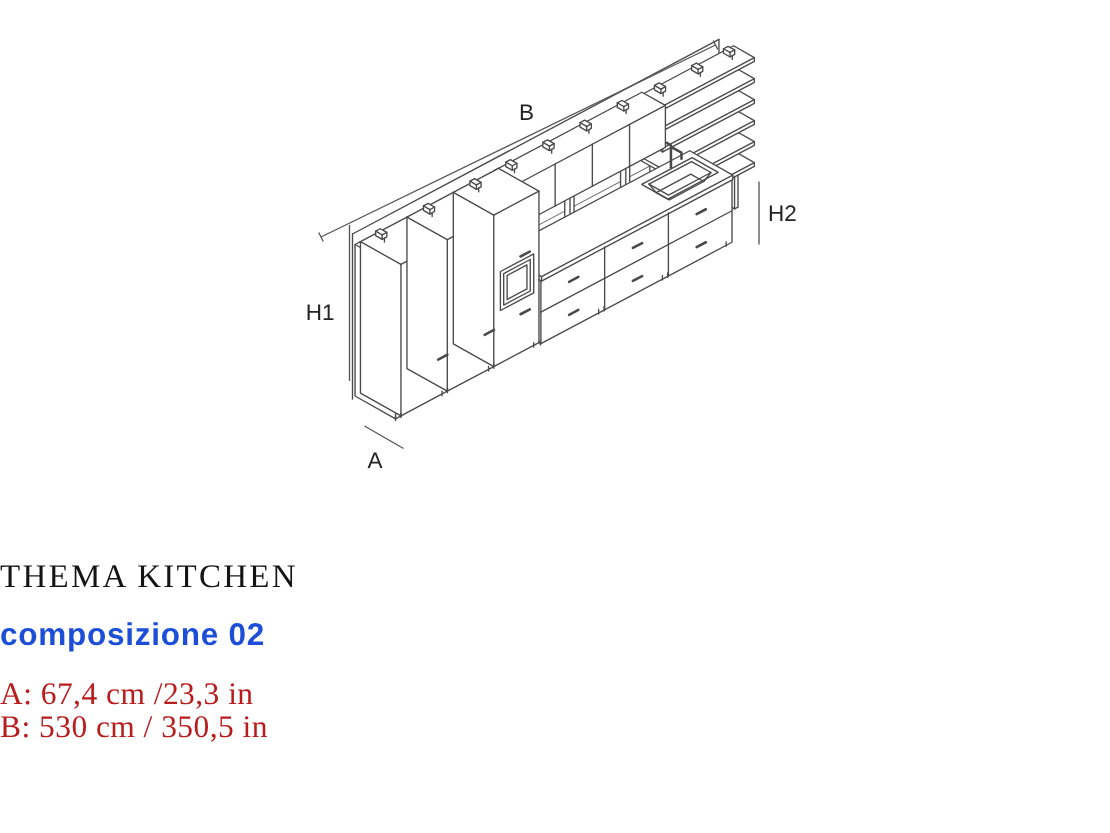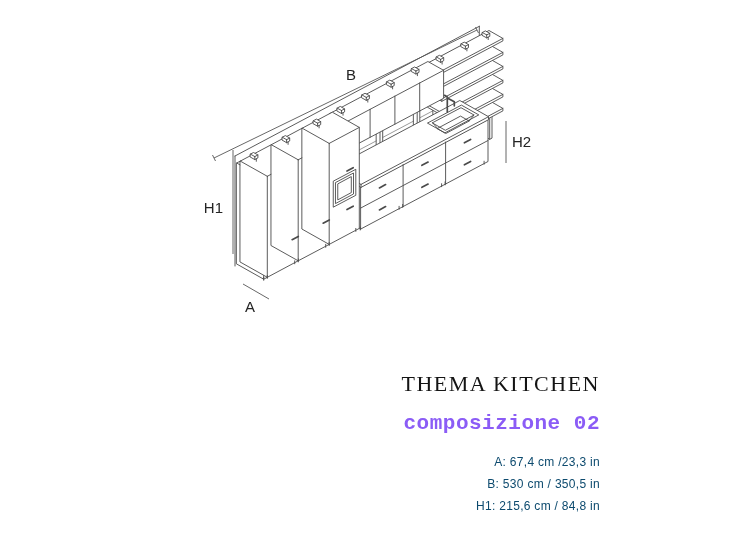--- a/index.html
+++ b/index.html
@@ -5,27 +5,27 @@
   html,body{margin:0;padding:0;background:#ffffff;}
   body{width:740px;height:555px;position:relative;overflow:hidden;
        font-family:"Liberation Sans",sans-serif;}
   #drawing-wrap{position:absolute;top:0;left:0;width:740px;height:345px;}
   #art path{fill:none;stroke:#4a4a4a;stroke-width:.9;stroke-linejoin:round;stroke-linecap:round}
   #art path.f{fill:#ffffff}
   #art path.h{stroke-width:1.7}
   #art path.lt{stroke:#6e6e6e;stroke-width:.7}
   svg path.dim{stroke:#565656;stroke-width:.9;fill:none}
   svg text.dimlab{font-family:"Liberation Sans",sans-serif;font-size:15px;fill:#242424}
-  .caption{position:absolute;top:371px;left:0;width:600px;text-align:right;}
+  .caption{position:absolute;top:371px;left:0;width:600px;text-align:left;}
   .caption .title{font-family:"Liberation Serif",serif;font-weight:400;
       font-size:22px;letter-spacing:1.5px;color:#141414;margin:0;line-height:26px;}
-  .caption .subtitle{font-family:Liberation Mono, monospace;font-weight:700;
-      font-size:21px;letter-spacing:.5px;color:#8b5cf6;margin:14px 0 0 0;line-height:25px;}
+  .caption .subtitle{font-family:Liberation Sans, sans-serif;font-weight:700;
+      font-size:21px;letter-spacing:.5px;color:#1d4ed8;margin:14px 0 0 0;line-height:25px;}
   .caption .dims{margin-top:15px;}
-  .caption .dims div{font-size:12px;line-height:22px;color:#0c4a6e;letter-spacing:.3px;}
+  .caption .dims div{font-size:21px;line-height:22px;color:#b91c1c;letter-spacing:.3px;font-family:Liberation Serif, serif;}
 </style>
 </head>
 <body>
 
 <div id="drawing-wrap">
   <svg width="740" height="345" viewBox="0 0 740 345" xmlns="http://www.w3.org/2000/svg">
     <g id="art">
         <path d="M235 266 L 235 156"></path>
         <path d="M235 156 L 479.3 26.3"></path>
         <path d="M479.3 26.3 L 479.3 136.3"></path>
@@ -207,15 +207,14 @@
     <text class="dimlab" x="250" y="312" text-anchor="middle">A</text>
   </svg>
 </div>
 
 <div class="caption">
   <div class="title">THEMA KITCHEN</div>
   <div class="subtitle">composizione 02</div>
   <div class="dims">
     <div>A: 67,4 cm /23,3 in</div>
     <div>B: 530 cm / 350,5 in</div>
-    <div>H1: 215,6 cm / 84,8 in</div>
   </div>
 </div>
 
 </body></html>

